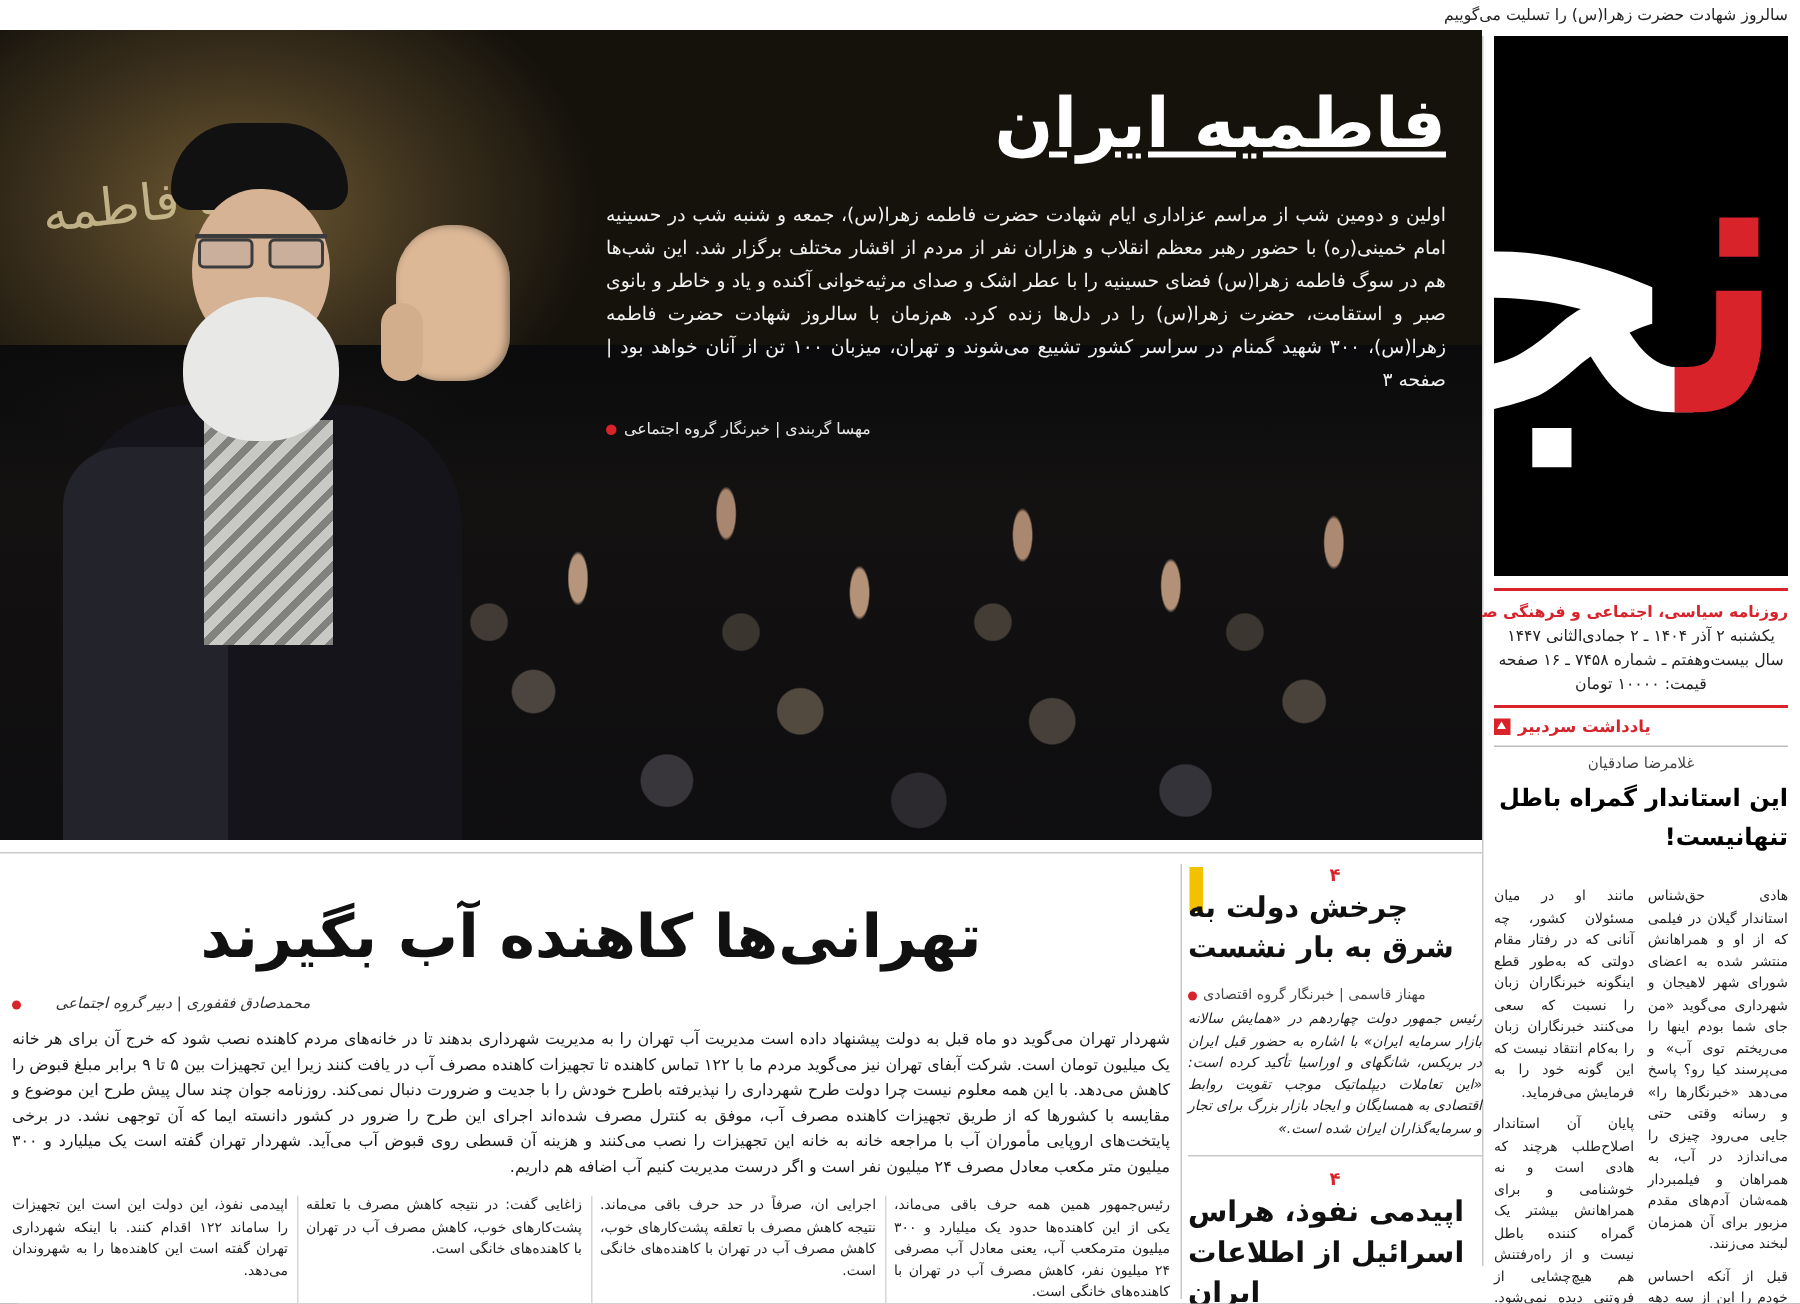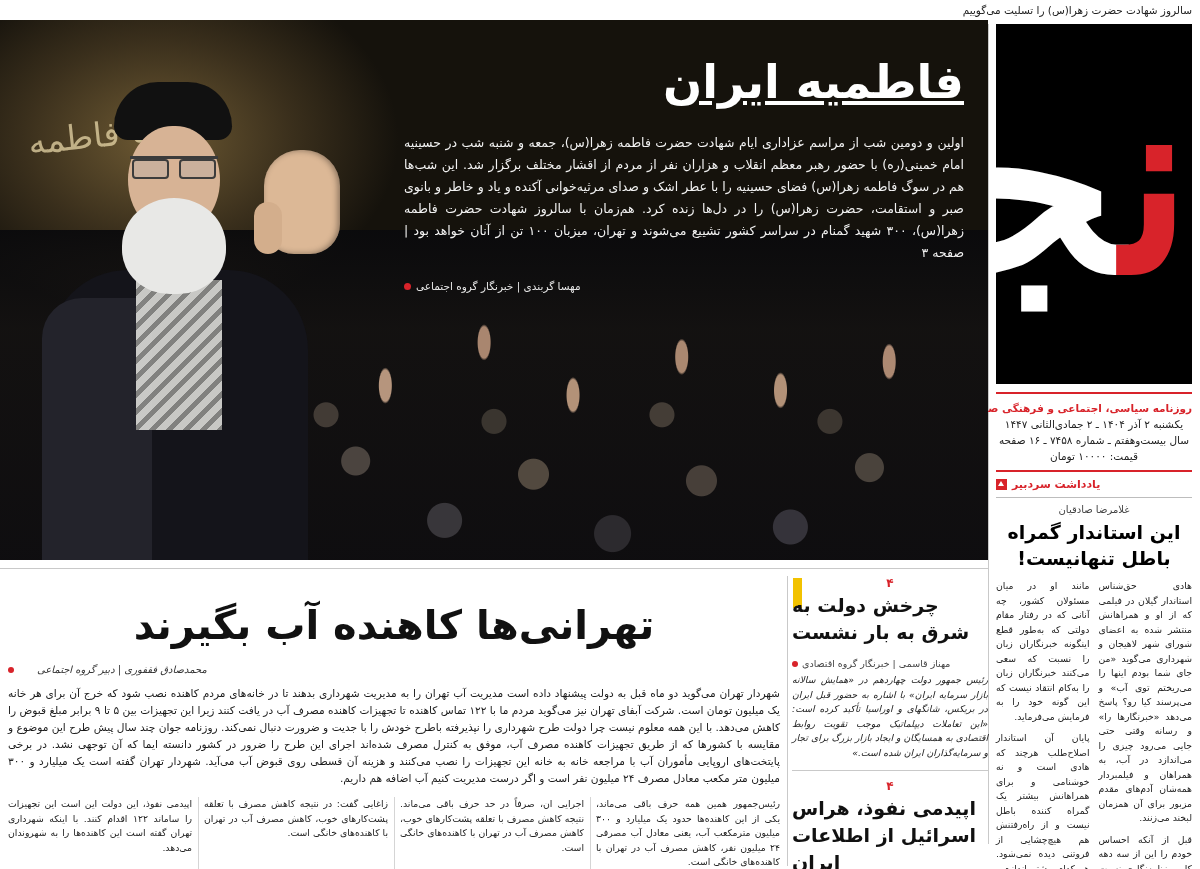--- a/index.html
+++ b/index.html
@@ -137,26 +137,25 @@
     font-weight: bold;
   }
   .byline-small {
     font-size: 10px;
     color: #444;
     text-align: center;
     direction: rtl;
     margin: 2px 0 4px;
   }
   .col-headline {
-    font-size: 19px;
+    font-size: 16px;
     line-height: 26px;
     font-weight: bold;
-    text-align: center;
-    direction: rtl;
-    margin: 2px 0 8px;
+    direction: rtl;
+    margin: 2px 0 20px;
     color: #000;
   }
   .col-body {
     font-size: 9.3px;
     line-height: 14.5px;
     text-align: justify;
     direction: rtl;
     color: #222;
     column-count: 2;
     column-gap: 9px;

